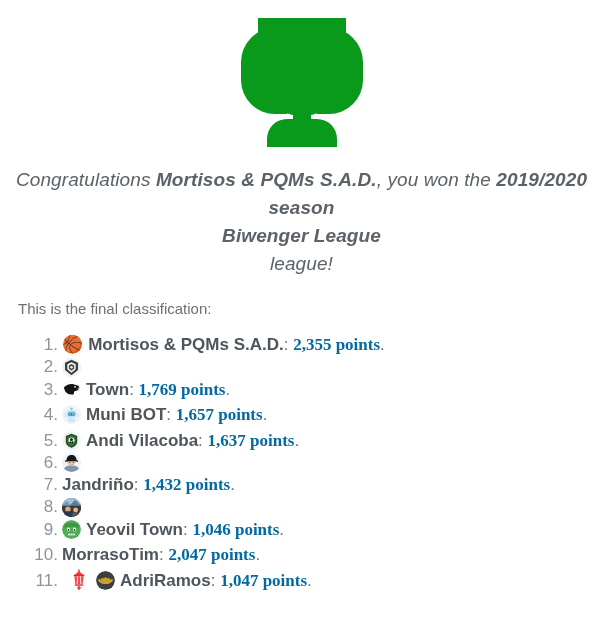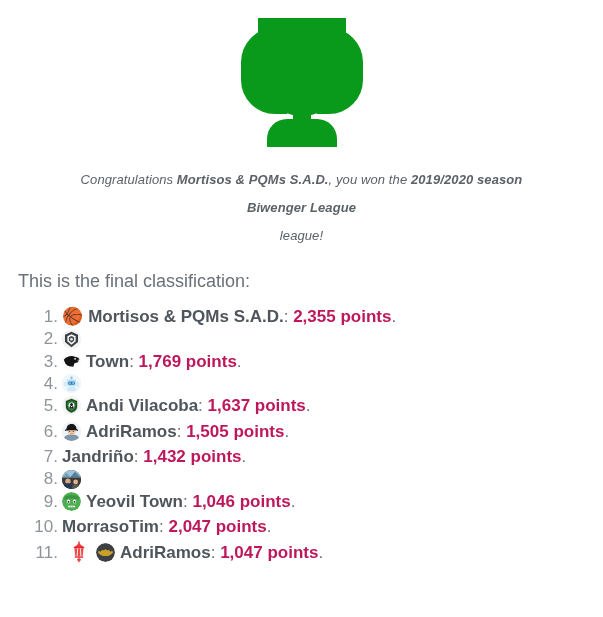--- a/index.html
+++ b/index.html
@@ -25,35 +25,35 @@
     box-sizing: border-box;
   }
   .trophy-svg { display: block; }
 
   
   .congrats {
     margin: 16px 0 0 0;
     padding: 0 6px;
     text-align: center;
     font-style: italic;
-    font-size: 13px;
+    font-size: 19px;
     line-height: 28px;
     color: #5b6268;
     letter-spacing: 0.1px;
   }
   .congrats b {
     font-weight: bold;
     font-style: italic;
   }
 
   
   .intro {
     margin: 20px 0 12px 0;
     padding-left: 18px;
-    font-size: 18px;
+    font-size: 15px;
     line-height: 22px;
     color: #6a7178;
   }
 
   
   ol.ranking {
     margin: 12px 0 0 0;
     padding: 0 0 0 62px;
     list-style: none;
     counter-reset: rank;
@@ -71,21 +71,21 @@
   ol.ranking > li::before {
     content: counter(rank) ".";
     position: absolute;
     left: -30px;
     width: 26px;
     text-align: right;
     color: #8d949a;
     font-weight: normal;
   }
   .nm { font-weight: bold; color: #4e555b; }
-  .pts { font-weight: bold; color: #be185d; }
+  .pts { font-weight: bold; color: #0369a1; font-family: Liberation Serif, serif; }
   .sep, .dot { font-weight: normal; color: #6a7178; }
 
   
   .av {
     width: 19px;
     height: 19px;
     border-radius: 50%;
     display: inline-block;
     margin-right: 5px;
     flex: 0 0 auto;
@@ -179,20 +179,21 @@
           <rect x="15" y="7" width="2" height="3" fill="#7fc4e8"></rect>
           <rect x="8" y="9" width="16" height="12" rx="4" fill="#bfe2f4"></rect>
           <rect x="10.5" y="12.5" width="11" height="5.5" rx="2" fill="#2b7fb5"></rect>
           <circle cx="13.5" cy="15.2" r="1.3" fill="#eaf6fd"></circle>
           <circle cx="18.5" cy="15.2" r="1.3" fill="#eaf6fd"></circle>
           <rect x="9" y="22" width="14" height="7" rx="3" fill="#cfe9f7"></rect>
           <rect x="4" y="13" width="3.5" height="8" rx="1.7" fill="#cfe9f7"></rect>
           <rect x="24.5" y="13" width="3.5" height="8" rx="1.7" fill="#cfe9f7"></rect>
         </svg>
       </span>
+      <span class="txt"><span class="nm">Muni BOT</span><span class="sep">: </span><span class="pts">1,657 points</span><span class="dot">.</span></span>
     </li>
     <li>
       <span class="av">
         <svg viewBox="0 0 32 32">
           <rect width="32" height="32" fill="#f6f7f6"></rect>
           <path d="M16 2 L28 7 V18 C28 24 22 28.5 16 30.5 C10 28.5 4 24 4 18 V7 Z" fill="#e8ece8"></path>
           <path d="M16 4.5 L25.5 8.5 V18 C25.5 22.8 20.8 26.4 16 28 C11.2 26.4 6.5 22.8 6.5 18 V8.5 Z" fill="#1d4a22"></path>
           <path d="M16 7 L23 10 V18 C23 21.5 19.6 24.2 16 25.5 C12.4 24.2 9 21.5 9 18 V10 Z" fill="#2f7a36"></path>
           <circle cx="16" cy="16" r="5" fill="#f2f4f2"></circle>
           <path d="M16 11.6 L18.6 13.6 L17.6 16.8 H14.4 L13.4 13.6 Z" fill="#1b1b1b"></path>
@@ -207,21 +208,20 @@
           <rect width="32" height="32" fill="#eef3f7"></rect>
           <path d="M0 32 C2 24 8 21 16 21 C24 21 30 24 32 32 Z" fill="#7e96a8"></path>
           <circle cx="16" cy="15" r="7" fill="#f0c7a8"></circle>
           <path d="M7.5 13.5 C7.5 7 11 3.5 16 3.5 C21 3.5 24.5 7 24.5 12 L25 13.5 C21 12 12 12 7.5 13.5 Z" fill="#171717"></path>
           <path d="M5 13 C9 11 23 11 27 13 L27 15 C22 13.6 10 13.6 5 15 Z" fill="#171717"></path>
           <circle cx="13" cy="16" r="1" fill="#3a2d26"></circle>
           <circle cx="19" cy="16" r="1" fill="#3a2d26"></circle>
           <path d="M13.5 19.5 Q16 21.3 18.5 19.5" stroke="#b47f5e" stroke-width="1" fill="none"></path>
         </svg>
       </span>
-      <span class="txt"><span class="nm">AdriRamos</span><span class="sep">: </span><span class="pts">1,505 points</span><span class="dot">.</span></span>
     </li>
     <li>
       <span class="txt"><span class="nm">Jandriño</span><span class="sep">: </span><span class="pts">1,432 points</span><span class="dot">.</span></span>
     </li>
     <li>
       <span class="av">
         <svg viewBox="0 0 32 32">
           <rect width="32" height="32" fill="#2a2a2a"></rect>
           <rect x="0" y="0" width="32" height="13" fill="#9fc3d8"></rect>
           <path d="M0 13 L8 5 L15 13 Z" fill="#6f9cb8"></path>

